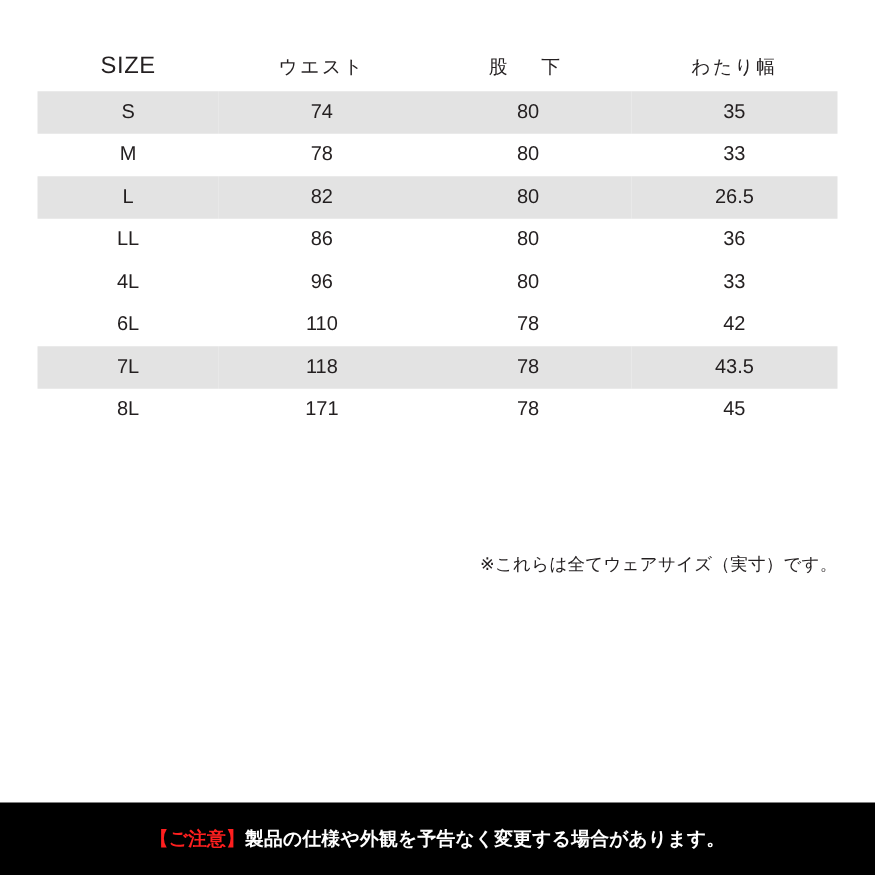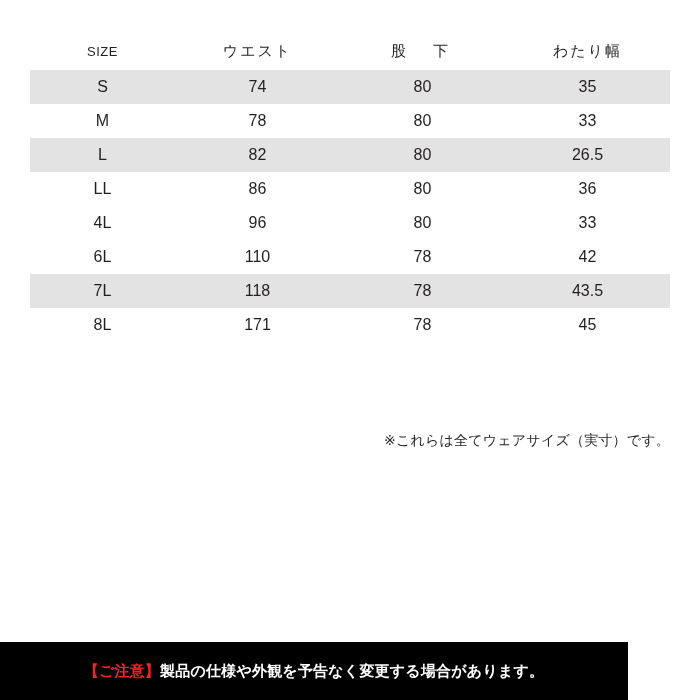--- a/index.html
+++ b/index.html
@@ -29,21 +29,21 @@
     width: 640px;
     border-collapse: collapse;
     table-layout: fixed;
   }
   .size-table col.c0 { width: 145px; }
   .size-table col.c1 { width: 165px; }
   .size-table col.c2 { width: 165px; }
   .size-table col.c3 { width: 165px; }
 
   .size-table th {
-    font-size: 13px;
+    font-size: 19px;
     font-weight: normal;
     color: #231f20;
     text-align: center;
     padding: 4px 0 9px 0;
     letter-spacing: 0.5px;
   }
   .size-table th.waist,
   .size-table th.inseam,
   .size-table th.thigh {
     font-size: 15px;
@@ -59,31 +59,31 @@
     height: 18px;
     color: #231f20;
   }
   .size-table tr.alt td {
     background: #e3e3e3;
   }
 
   .note {
     position: absolute;
     right: 30px;
-    top: 432px;
+    top: 443px;
     font-size: 14px;
     color: #231f20;
     letter-spacing: 0.2px;
   }
 
   .caution-bar {
     position: absolute;
     left: 0;
     bottom: 0;
-    width: 628px;
+    width: 700px;
     height: 58px;
     background: #000000;
     display: flex;
     align-items: center;
     justify-content: center;
   }
   .caution-text {
     font-size: 15px;
     letter-spacing: 0.2px;
     white-space: nowrap;

